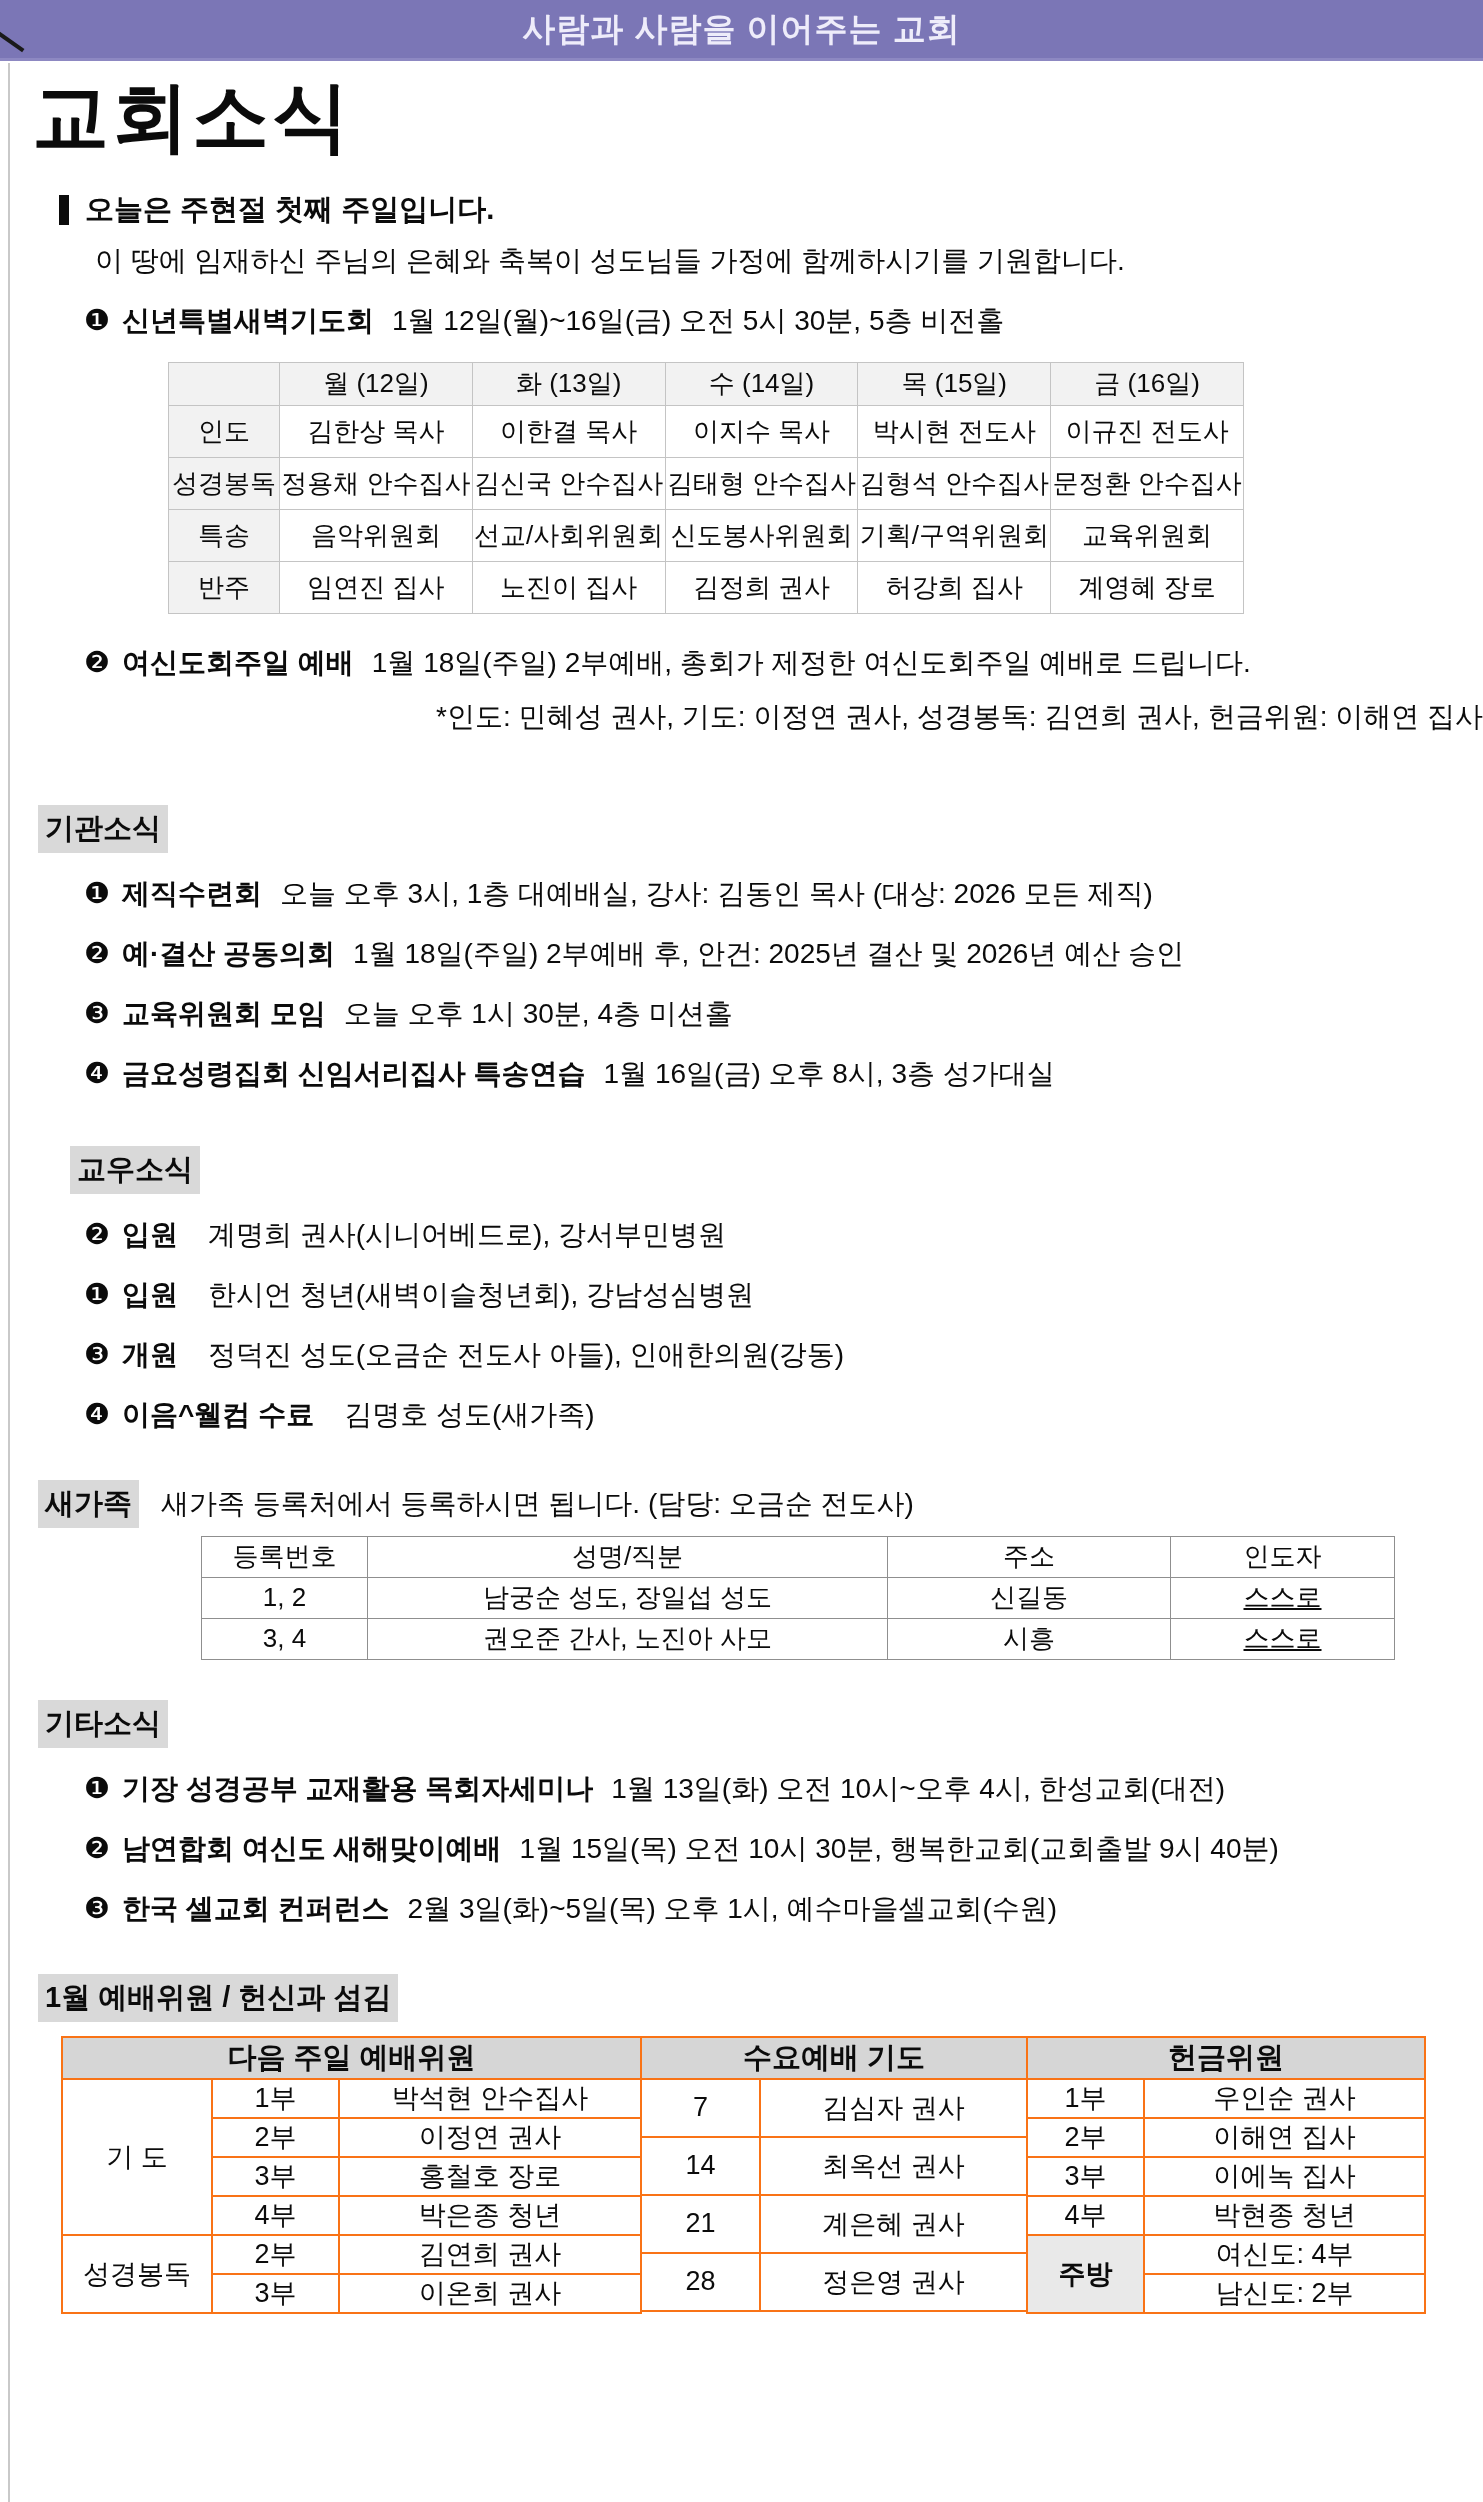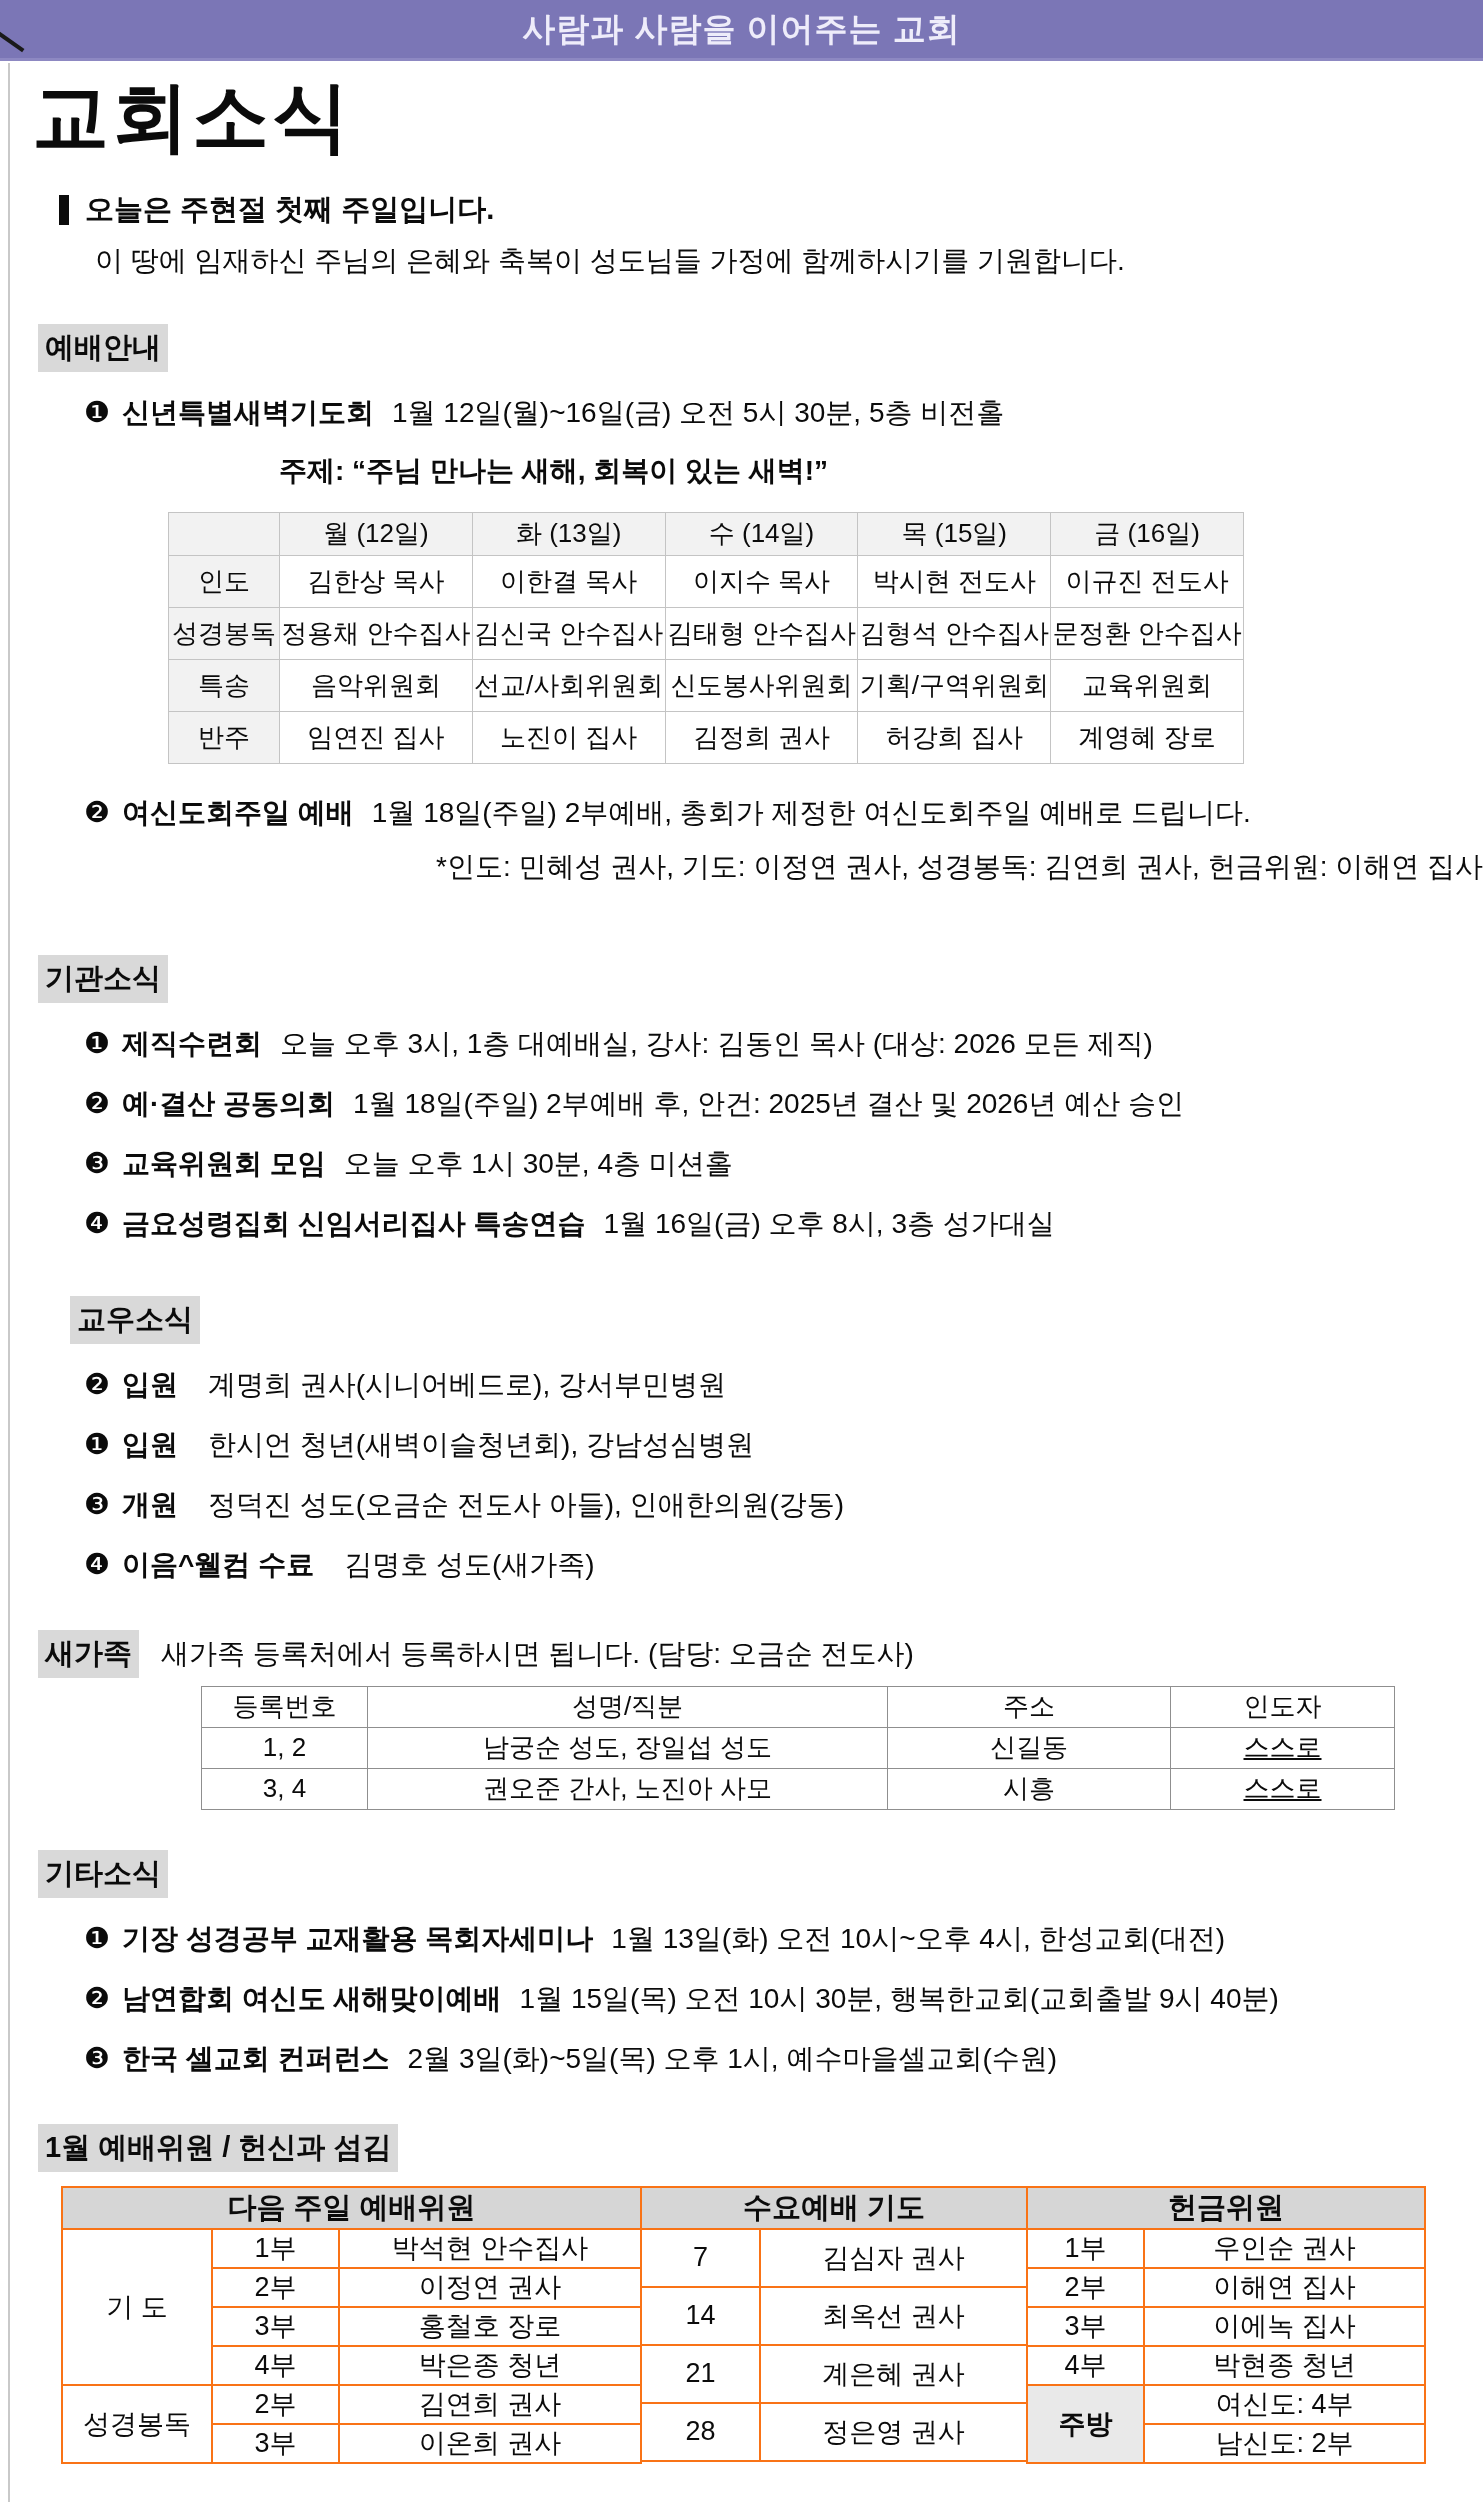--- a/index.html
+++ b/index.html
@@ -130,26 +130,24 @@
 <div class="page">
 
   <h1 class="title">교회소식</h1>
 
   <div class="intro1">
     <span class="intro-marker"></span>
     <span>오늘은 주현절 첫째 주일입니다.</span>
   </div>
   <div class="intro2">이 땅에 임재하신 주님의 은혜와 축복이 성도님들 가정에 함께하시기를 기원합니다.</div>
 
-  <div class="heading-row gap-sec"><span class="hl">예배안내</span></div>
 
   <div class="item">
     <span class="bullet">❶</span><span class="t">신년특별새벽기도회</span><span class="d">1월 12일(월)~16일(금) 오전 5시 30분, 5층 비전홀</span>
   </div>
-  <div class="theme">주제:  “주님 만나는 새해, 회복이 있는 새벽!”</div>
 
   <table class="schedule">
     <tbody>
         <tr class="hdr">
       <th class="lbl"></th>
       <th>월 (12일)</th>
       <th>화 (13일)</th>
       <th>수 (14일)</th>
       <th>목 (15일)</th>
       <th>금 (16일)</th>

